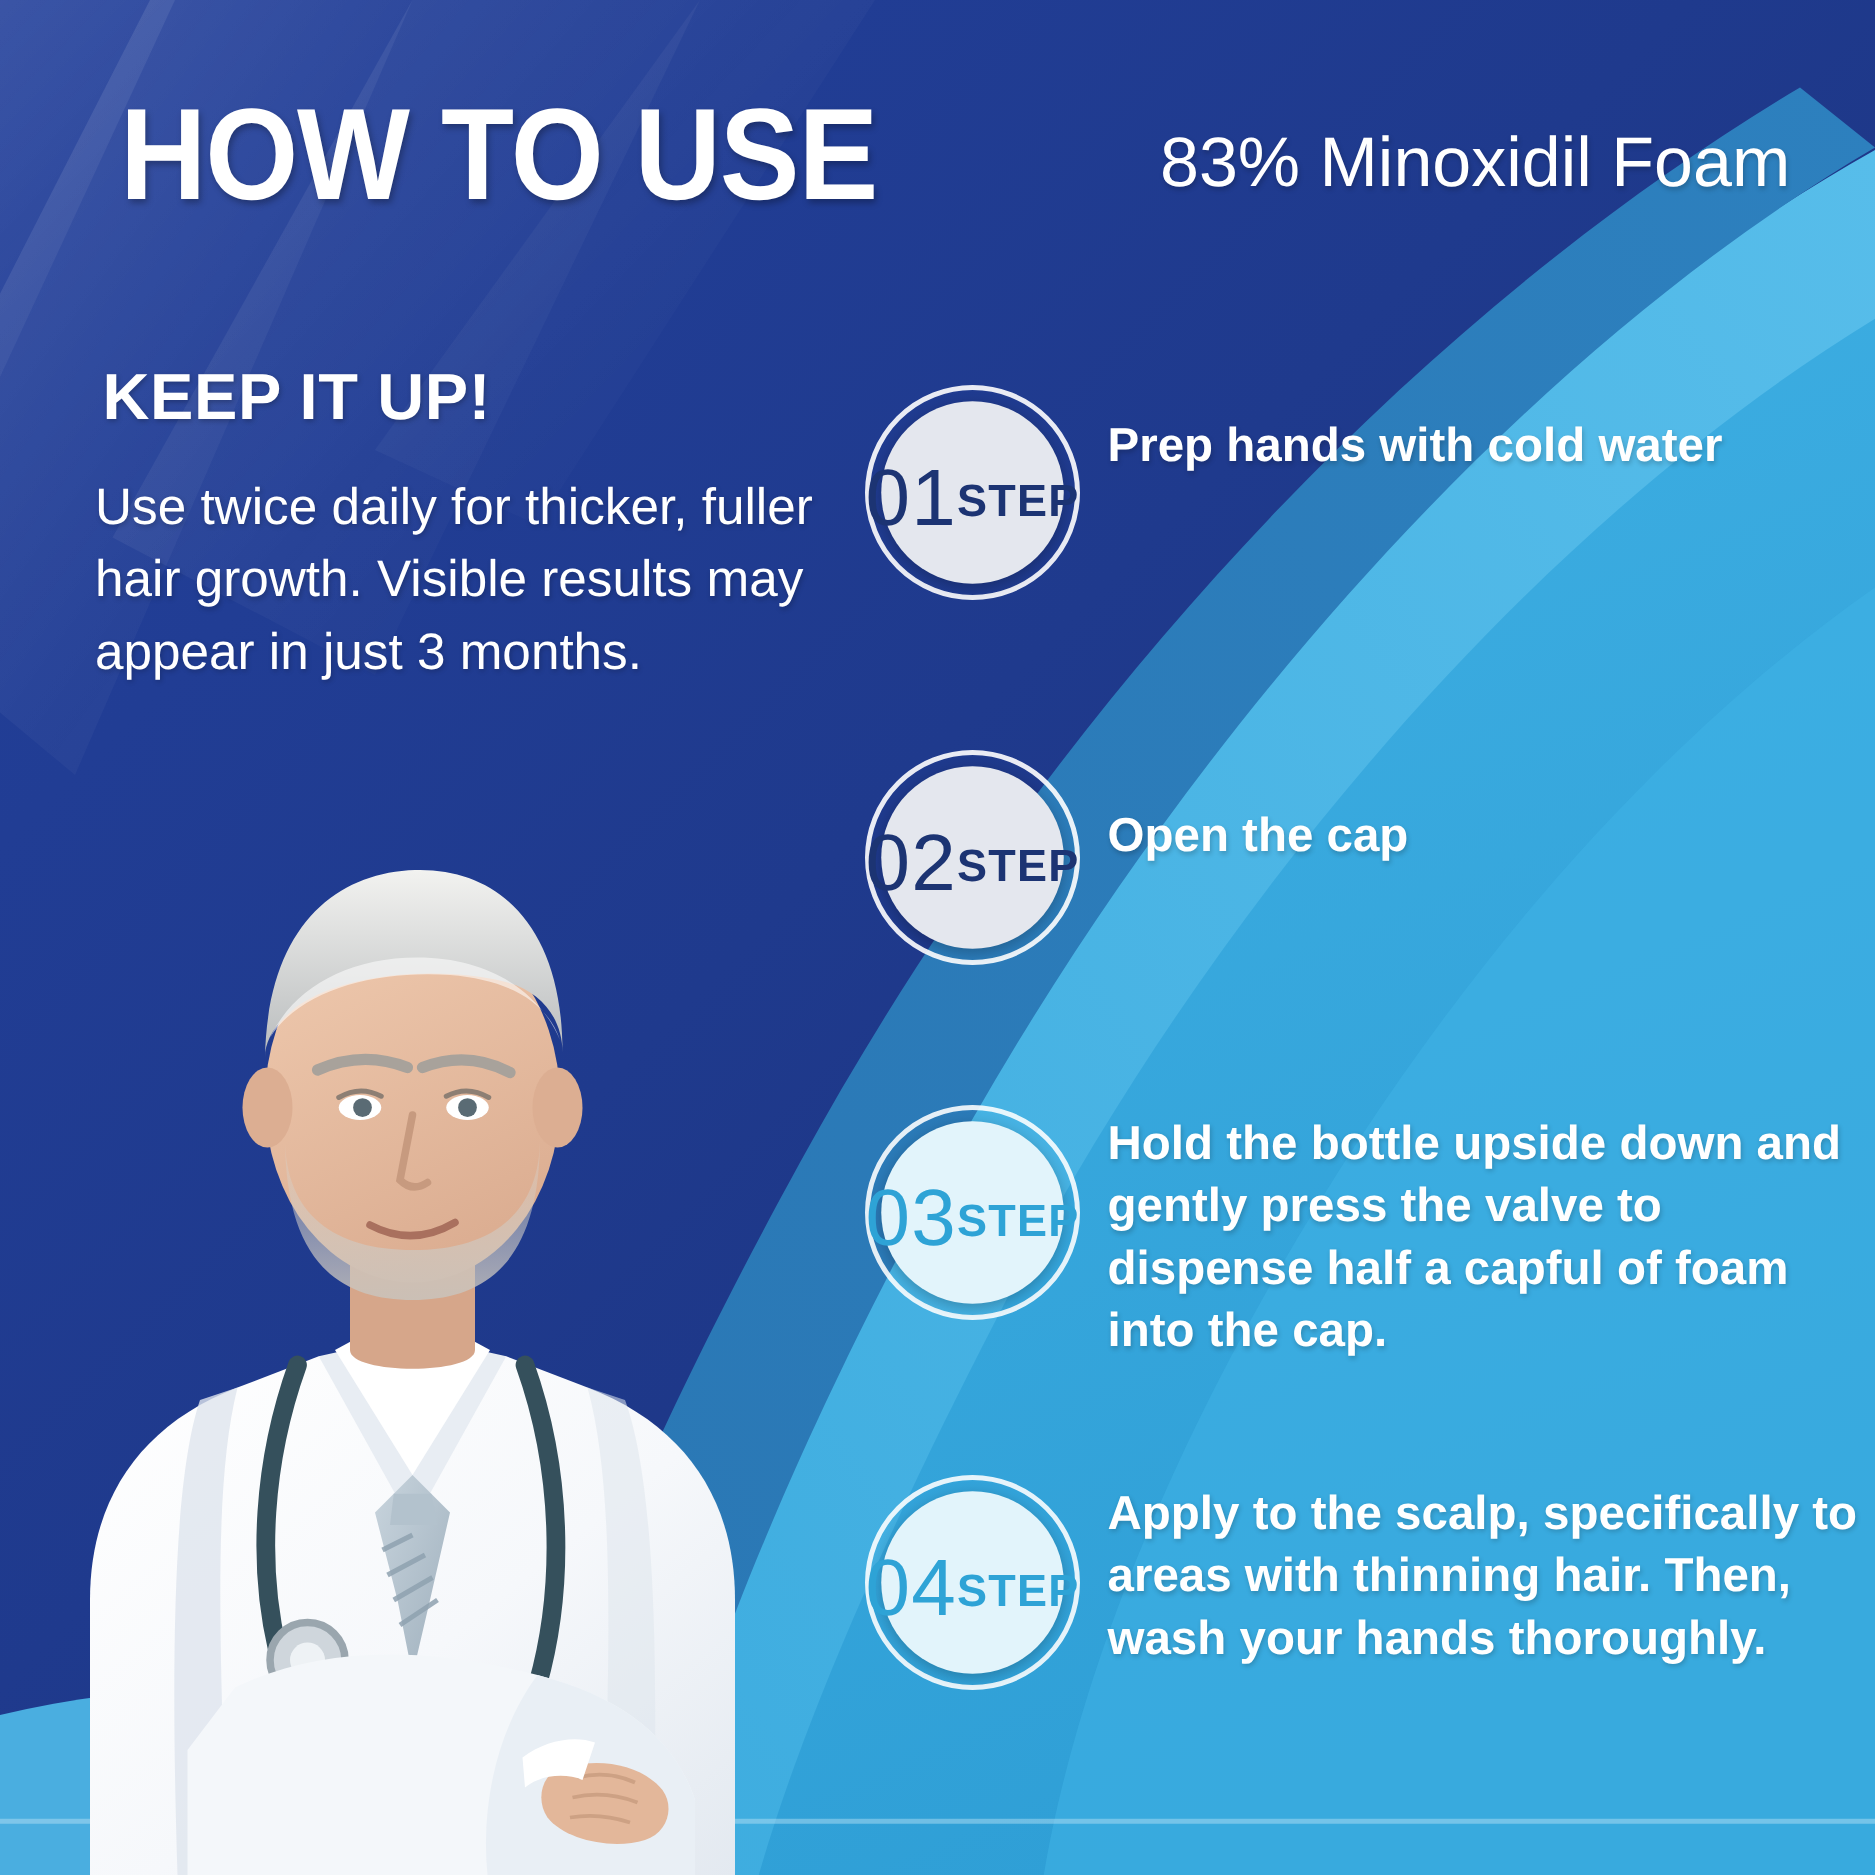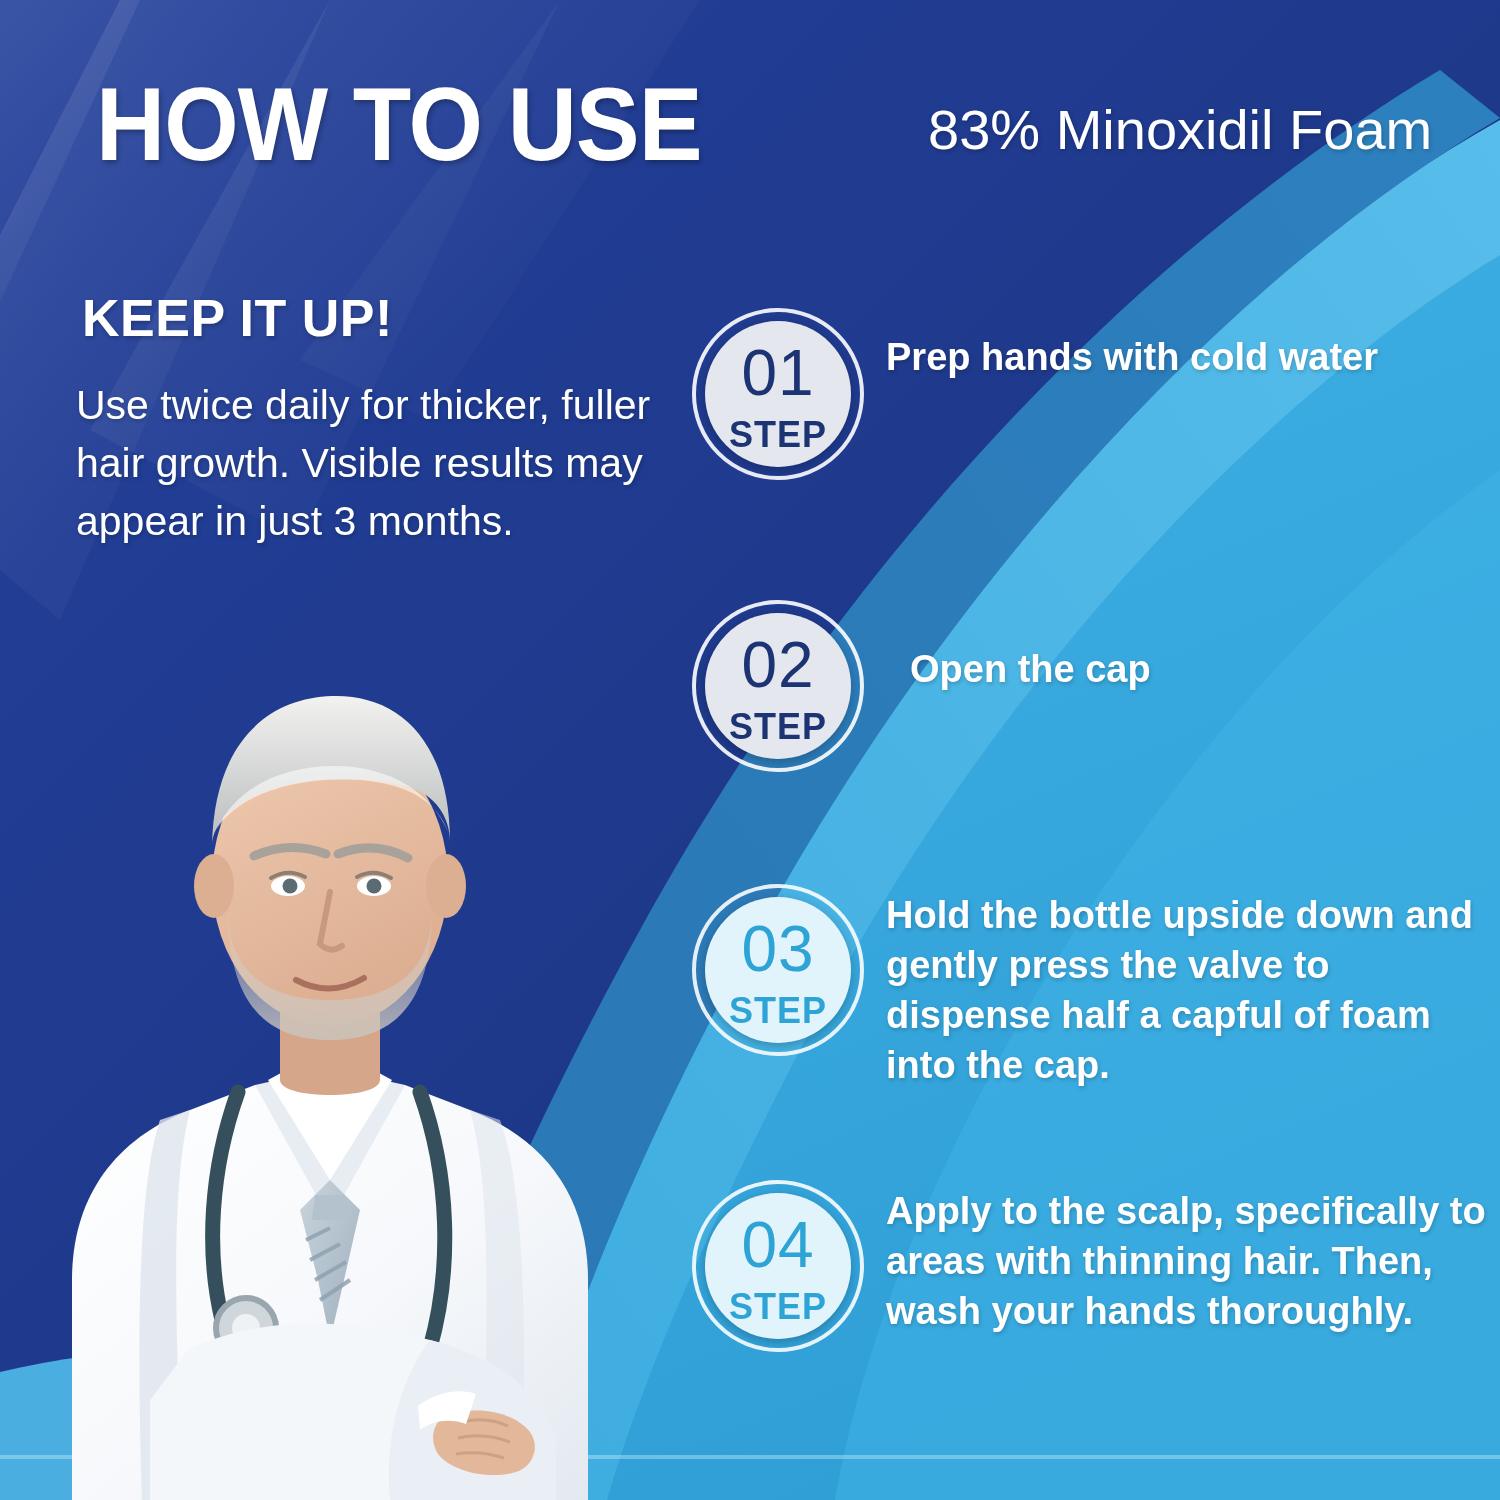--- a/index.html
+++ b/index.html
@@ -101,21 +101,21 @@
     inset: 0;
     border-radius: 50%;
     border: 4px solid rgba(255,255,255,.85);
   }
 
   .badge .disc {
     position: absolute;
     inset: 13px;
     border-radius: 50%;
     display: flex;
-    flex-direction: column;
+    flex-direction: row;
     align-items: center;
     justify-content: center;
     box-shadow: 0 3px 10px rgba(0,0,0,.22);
   }
 
   .badge .num {
     font-size: 64px;
     font-weight: 400;
     line-height: 0.95;
     letter-spacing: 1px;
@@ -146,21 +146,21 @@
     margin-left: 22px;
     font-size: 38px;
     line-height: 1.32;
     font-weight: 700;
     color: #ffffff;
     text-shadow: 1px 2px 4px rgba(0,0,0,.20);
     padding-top: 10px;
   }
 
   #step-1 { left: 692px; top: 308px; }
-  #step-2 { left: 692px; top: 600px; gap: 24px; }
+  #step-2 { left: 692px; top: 600px; }
   #step-3 { left: 692px; top: 884px; }
   #step-4 { left: 692px; top: 1180px; }
 
   #step-3 .step-text,
   #step-4 .step-text { width: 600px; padding-top: 0; }
   #step-1 .step-text { padding-top: 24px; }
   #step-2 .step-text { padding-top: 44px; }
   #step-3 .step-text { padding-top: 6px; }
   #step-4 .step-text { padding-top: 6px; }
 

